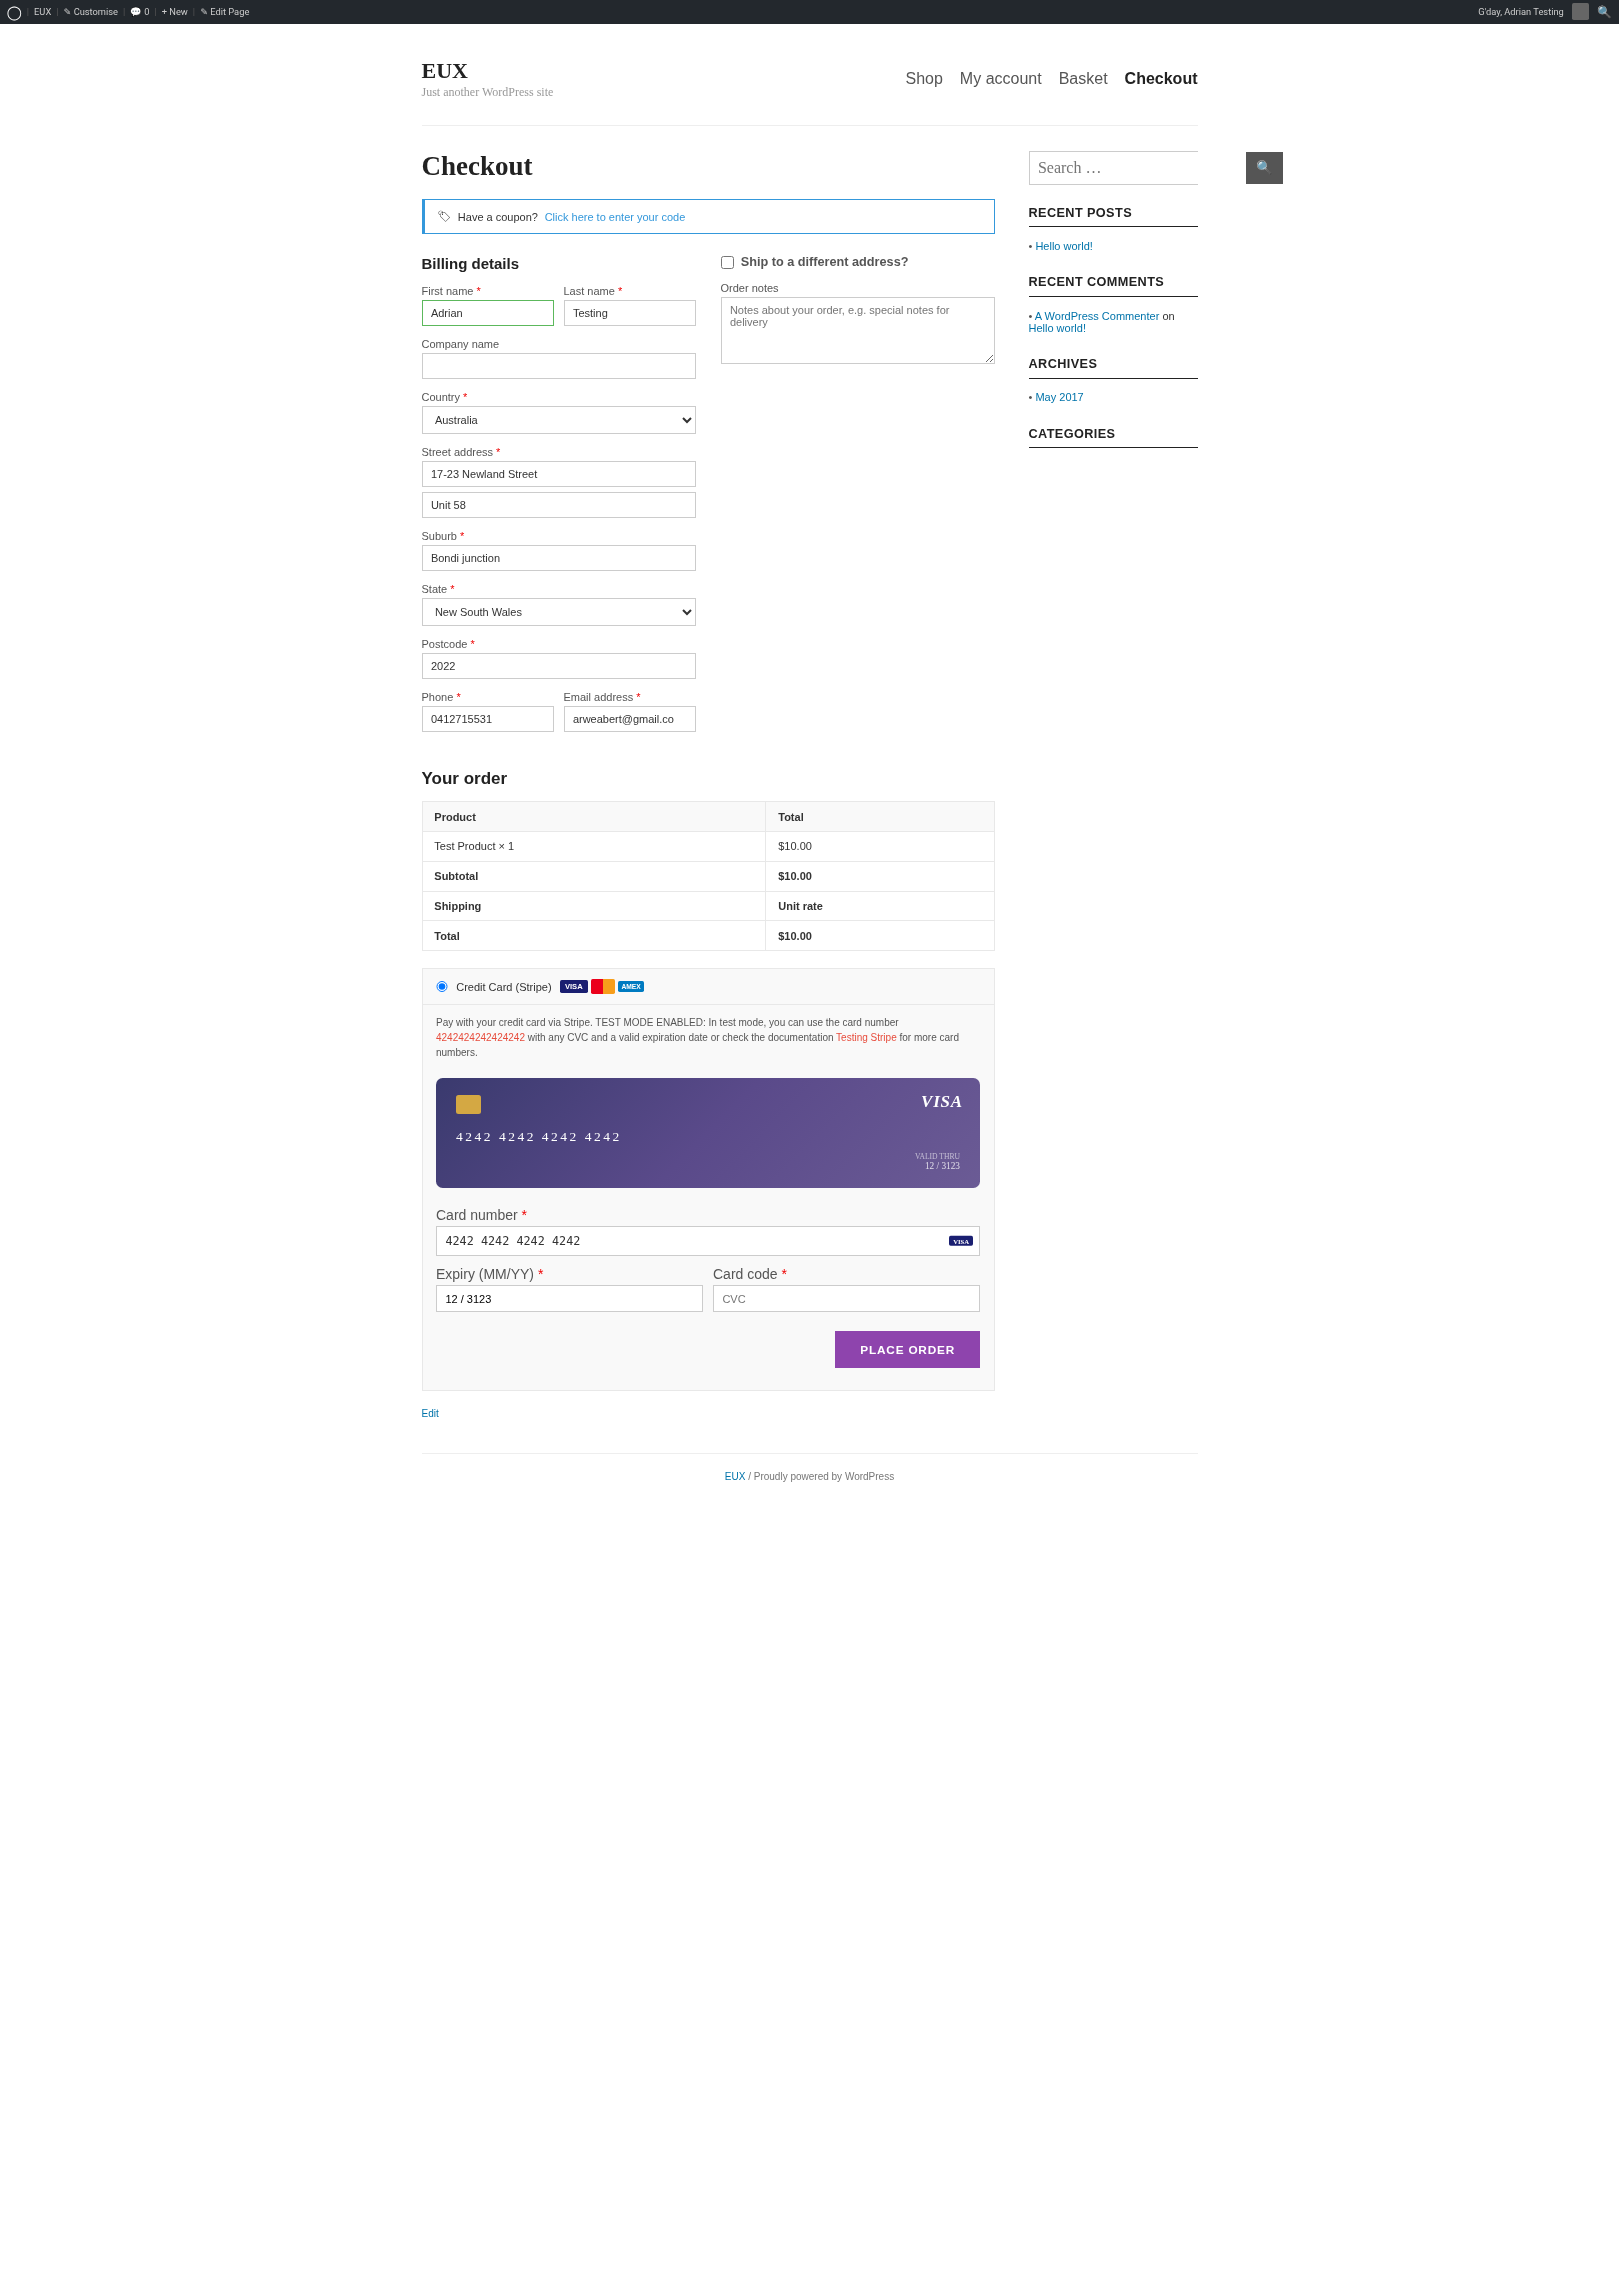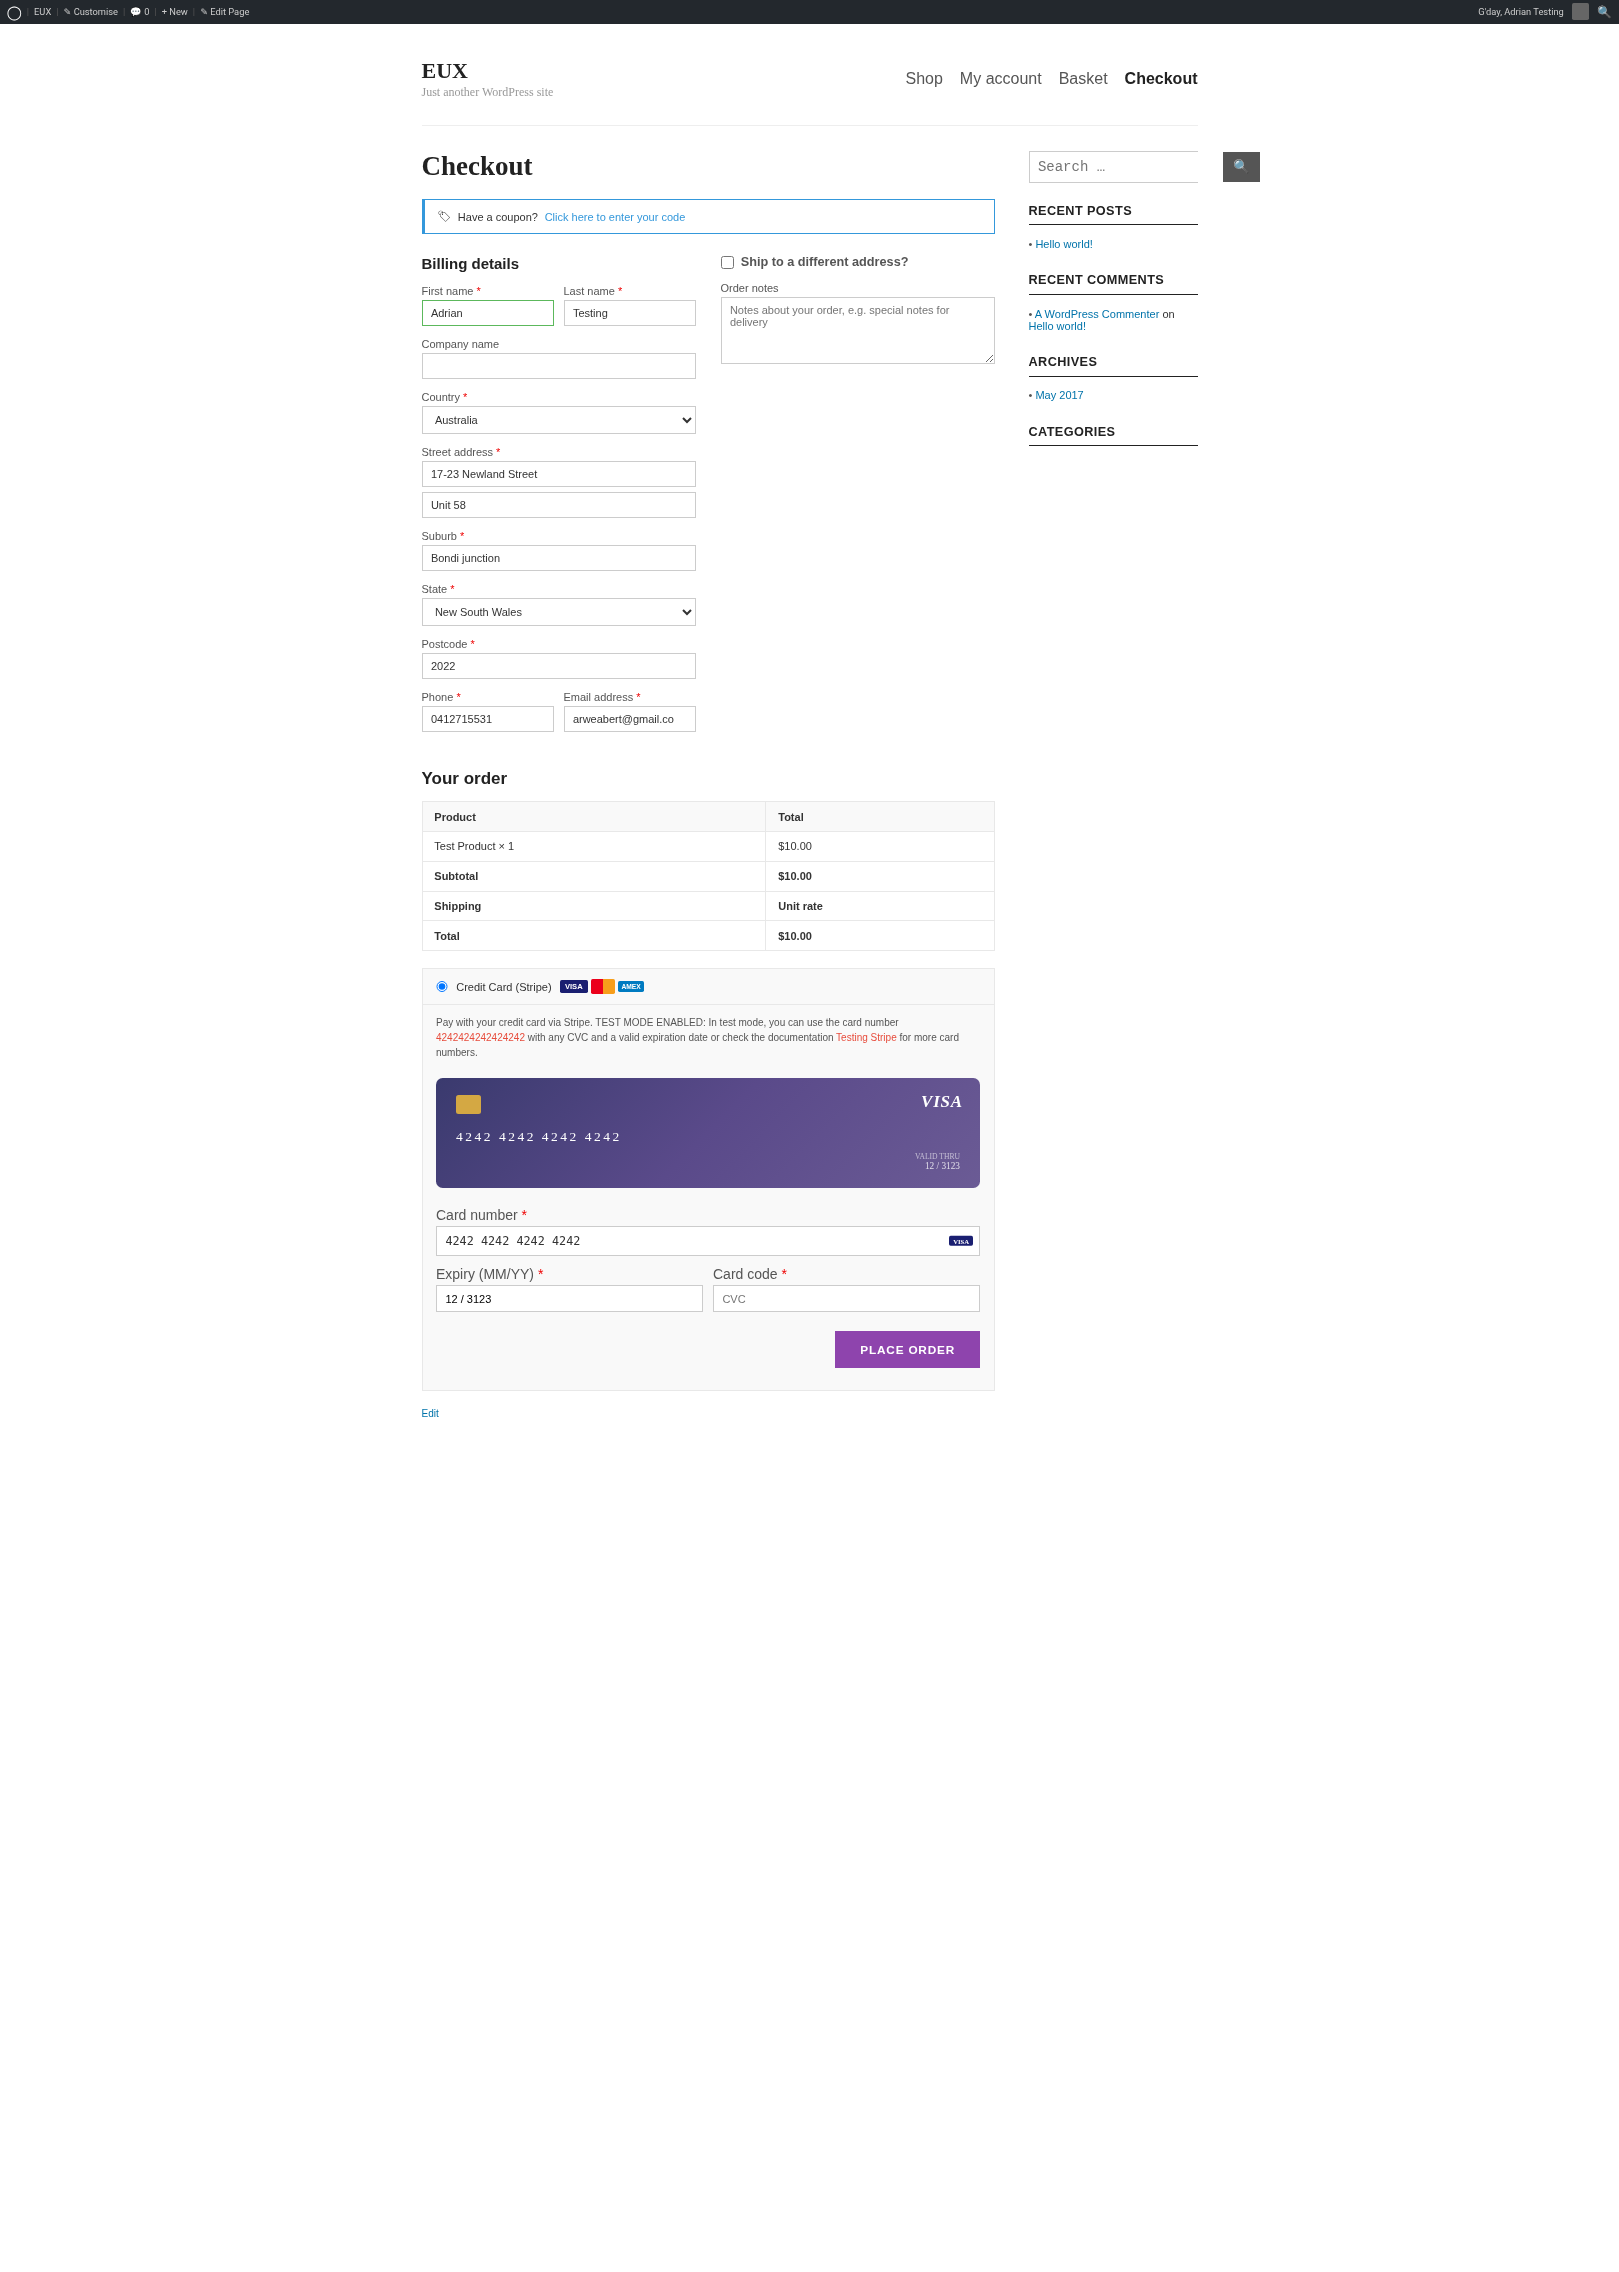--- a/index.html
+++ b/index.html
@@ -117,21 +117,21 @@
     
     .place-order-wrap { text-align: right; padding: 8.4px 0; }
     .place-order-btn { background: #8e44ad; color: #fff; border: none; padding: 11.8px 25px; font-size: 11.8px; font-weight: bold; text-transform: uppercase; letter-spacing: 0.8px; cursor: pointer; font-family: -apple-system, BlinkMacSystemFont, sans-serif; }
 
     
     .edit-link { font-size: 10px; color: #0073aa; margin-top: 17px; display: block; font-family: -apple-system, BlinkMacSystemFont, sans-serif; }
 
     
     .sidebar-search { margin-bottom: 21px; }
     .search-form { display: flex; border: 0.8px solid #ccc; }
-    .search-form input { flex: 1; border: none; padding: 6.7px 8.4px; font-size: 14px; outline: none; font-family: Liberation Mono, monospace; }
+    .search-form input { flex: 1; border: none; padding: 6.7px 8.4px; font-size: 16px; outline: none; font-family: Liberation Serif, serif; }
     .search-form button { background: #555; border: none; padding: 6.7px 10px; cursor: pointer; color: #fff; }
 
     .sidebar-section { margin-bottom: 21px; }
     .sidebar-section-title { font-size: 12.7px; font-weight: bold; color: #222; text-transform: uppercase; letter-spacing: 0.4px; border-bottom: 1.7px solid #222; padding-bottom: 6.7px; margin-bottom: 10px; font-family: -apple-system, BlinkMacSystemFont, sans-serif; }
     .sidebar-list { list-style: none; }
     .sidebar-list li { padding: 2.5px 0; font-size: 11px; font-family: -apple-system, BlinkMacSystemFont, sans-serif; }
     .sidebar-list li::before { content: "• "; color: #555; }
     .sidebar-list a { color: #0073aa; text-decoration: none; }
 
     
@@ -408,15 +408,20 @@
       </div>
 
       <div class="sidebar-section">
         <h3 class="sidebar-section-title">CATEGORIES</h3>
       </div>
 
 
     </aside>
   </div>
 
+  <footer class="site-footer">
+    <a>EUX</a>
+    <span> / </span>
+    <span>Proudly powered by WordPress</span>
+  </footer>
 
 </div>
 
 
 </body></html>

